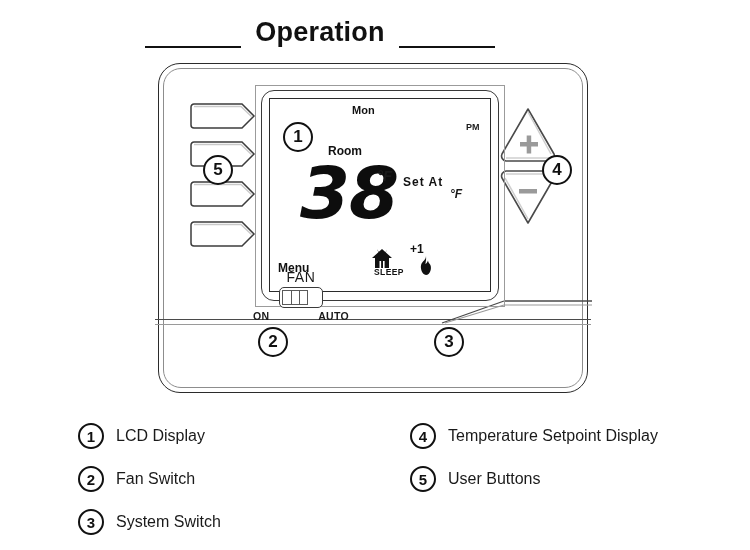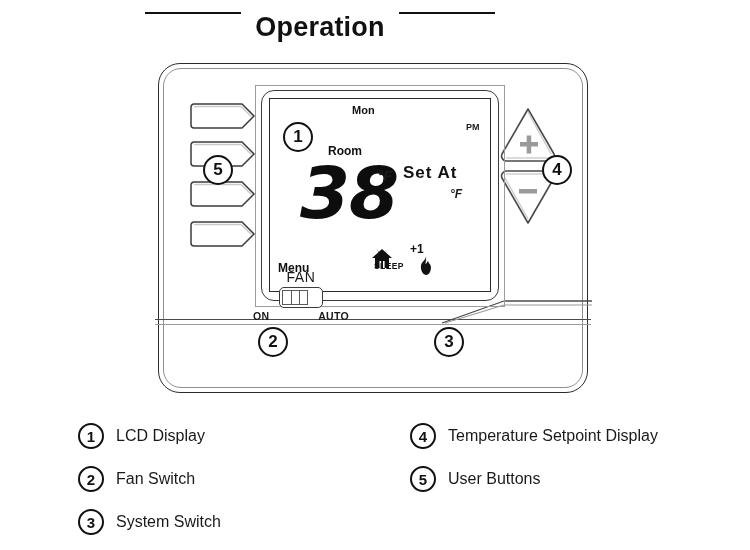--- a/index.html
+++ b/index.html
@@ -15,21 +15,21 @@
     color: #1a1a1a;
     overflow: hidden;
   }
 
   
   #title-bar {
     position: absolute;
     left: 0; top: 12px;
     width: 640px; height: 36px;
     display: flex;
-    align-items: flex-start;
+    align-items: flex-end;
     justify-content: center;
   }
   .title-rule {
     height: 0;
     border-top: 2px solid #111;
     width: 96px;
   }
   #page-title {
     font-size: 27px;
     font-weight: bold;
@@ -112,23 +112,23 @@
   .lcd-txt {
     position: absolute;
     font-family: "Liberation Sans", sans-serif;
     font-weight: bold;
     color: #111;
     white-space: nowrap;
   }
   #lcd-day      { left: 82px;  top: 5px;   font-size: 11px; }
   #lcd-room     { left: 58px;  top: 45px;  font-size: 12px; }
   #lcd-menu     { left: 8px;   top: 162px; font-size: 12px; }
-  #lcd-setat    { left: 133px; top: 64px;  font-size: 17px; letter-spacing: 1px; }
+  #lcd-setat    { left: 133px; top: 76px;  font-size: 12px; letter-spacing: 1px; }
   #lcd-plusone  { left: 140px; top: 143px; font-size: 12px; }
-  #lcd-sleep    { left: 104px; top: 162px; font-size: 8.5px; letter-spacing: 0.4px; }
+  #lcd-sleep    { left: 104px; top: 168px; font-size: 8.5px; letter-spacing: 0.4px; }
 
   
   .seg {
     position: absolute;
     font-family: "DejaVu Sans", sans-serif;
     font-weight: bold;
     font-style: italic;
     color: #0d0d0d;
     white-space: nowrap;
     letter-spacing: -1px;

